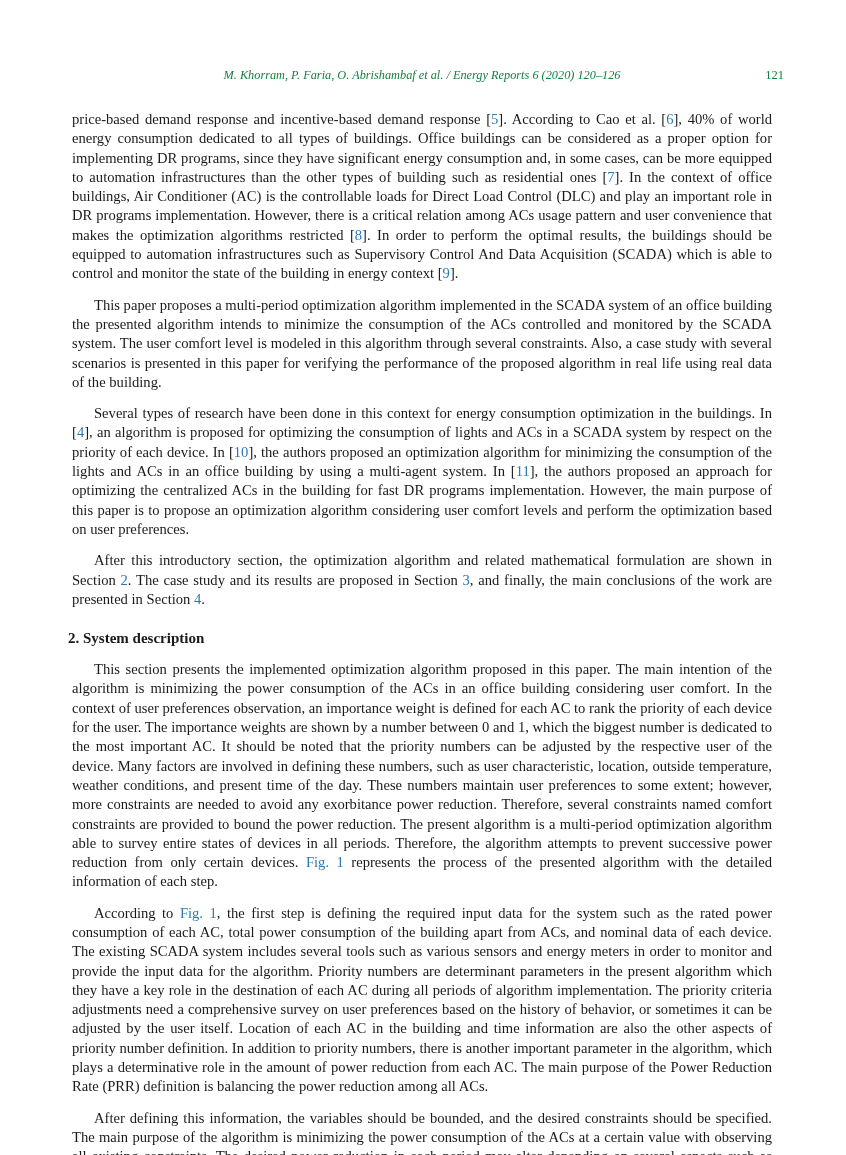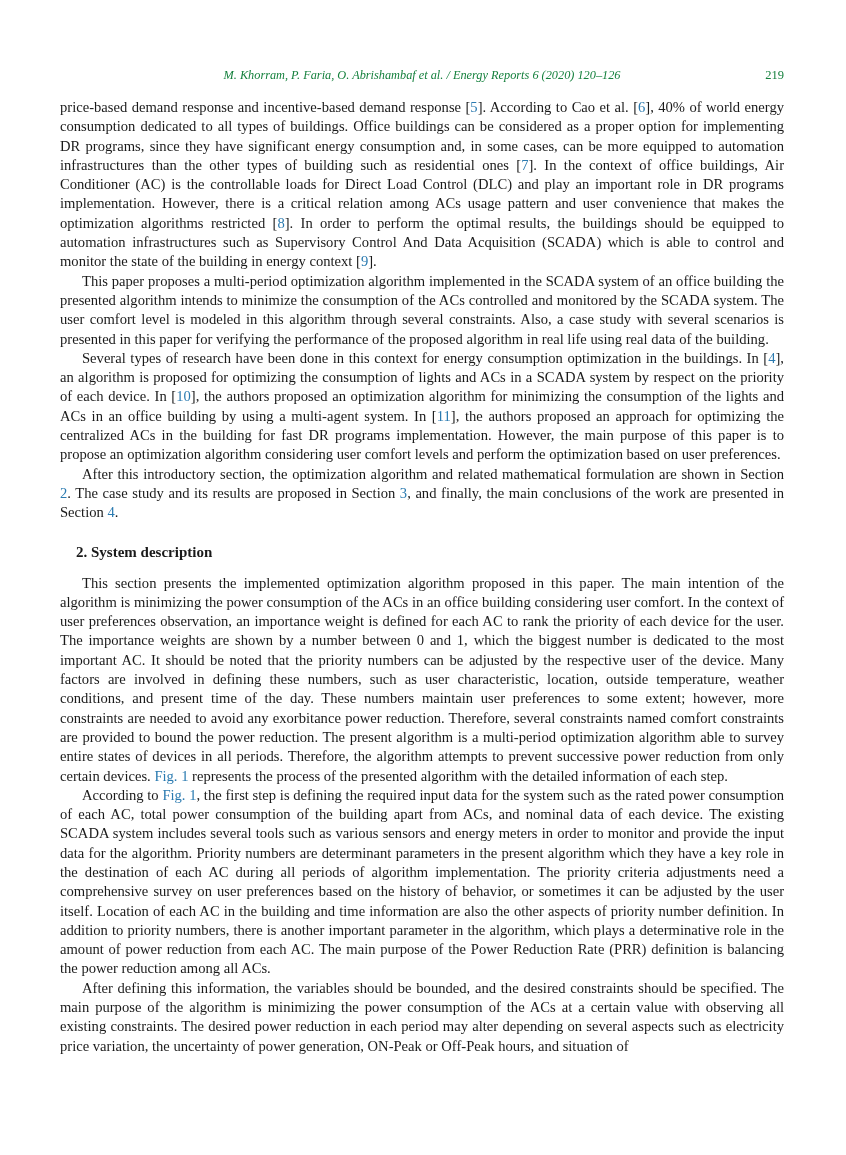--- a/index.html
+++ b/index.html
@@ -9,35 +9,35 @@
     font-family: "Liberation Serif", serif; color: #1a1a1a;
     font-size: 14.6px; line-height: 19.3px;
   }
   .running-head {
     position: absolute; top: 66px; left: 0; width: 724px; height: 18px;
     font-size: 12.3px; font-style: italic; color: #15803d;
   }
   .running-head .citation { position: absolute; left: 0; right: 0; text-align: center; }
   .running-head .pageno { position: absolute; right: 0; font-style: normal; font-size: 12.5px; }
   .body-text { position: absolute; top: 98px; left: 0; width: 724px; }
-  p { margin: 0; text-align: justify; text-align-last: left; font-family: Liberation Serif, serif; }
+  p { margin: 12px; text-align: justify; text-align-last: left; font-family: Liberation Serif, serif; }
   p.indent { text-indent: 22px; }
   a.ref { color: #2a7ab0; text-decoration: none; }
   h2.section-heading {
-    font-size: 15px; font-weight: bold; margin: 20px 0 12px 16px; line-height: 19px;
+    font-size: 15px; font-weight: bold; margin: 20px 0 12px 8px; line-height: 19px;
   }
 </style>
 </head>
 <body>
 
 <div class="page">
 
   <div class="running-head">
     <span class="citation">M. Khorram, P. Faria, O. Abrishambaf et al. / Energy Reports 6 (2020) 120–126</span>
-    <span class="pageno">219</span>
+    <span class="pageno">121</span>
   </div>
 
   <div class="body-text">
 
     <p><span>price-based demand response and incentive-based demand response [</span><a class="ref" href="#">5</a><span>]. According to Cao et al. [</span><a class="ref" href="#">6</a><span>], 40% of world energy consumption dedicated to all types of buildings. Office buildings can be considered as a proper option for implementing DR programs, since they have significant energy consumption and, in some cases, can be more equipped to automation infrastructures than the other types of building such as residential ones [</span><a class="ref" href="#">7</a><span>]. In the context of office buildings, Air Conditioner (AC) is the controllable loads for Direct Load Control (DLC) and play an important role in DR programs implementation. However, there is a critical relation among ACs usage pattern and user convenience that makes the optimization algorithms restricted [</span><a class="ref" href="#">8</a><span>]. In order to perform the optimal results, the buildings should be equipped to automation infrastructures such as Supervisory Control And Data Acquisition (SCADA) which is able to control and monitor the state of the building in energy context [</span><a class="ref" href="#">9</a><span>].</span></p>
 
     <p class="indent">This paper proposes a multi-period optimization algorithm implemented in the SCADA system of an office building the presented algorithm intends to minimize the consumption of the ACs controlled and monitored by the SCADA system. The user comfort level is modeled in this algorithm through several constraints. Also, a case study with several scenarios is presented in this paper for verifying the performance of the proposed algorithm in real life using real data of the building.</p>
 
     <p class="indent"><span>Several types of research have been done in this context for energy consumption optimization in the buildings. In [</span><a class="ref" href="#">4</a><span>], an algorithm is proposed for optimizing the consumption of lights and ACs in a SCADA system by respect on the priority of each device. In [</span><a class="ref" href="#">10</a><span>], the authors proposed an optimization algorithm for minimizing the consumption of the lights and ACs in an office building by using a multi-agent system. In [</span><a class="ref" href="#">11</a><span>], the authors proposed an approach for optimizing the centralized ACs in the building for fast DR programs implementation. However, the main purpose of this paper is to propose an optimization algorithm considering user comfort levels and perform the optimization based on user preferences.</span></p>
 

